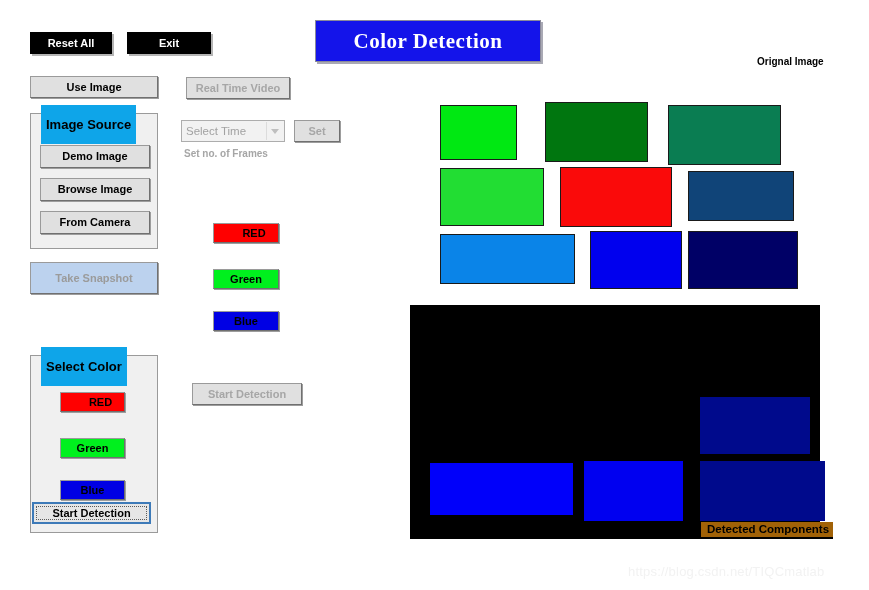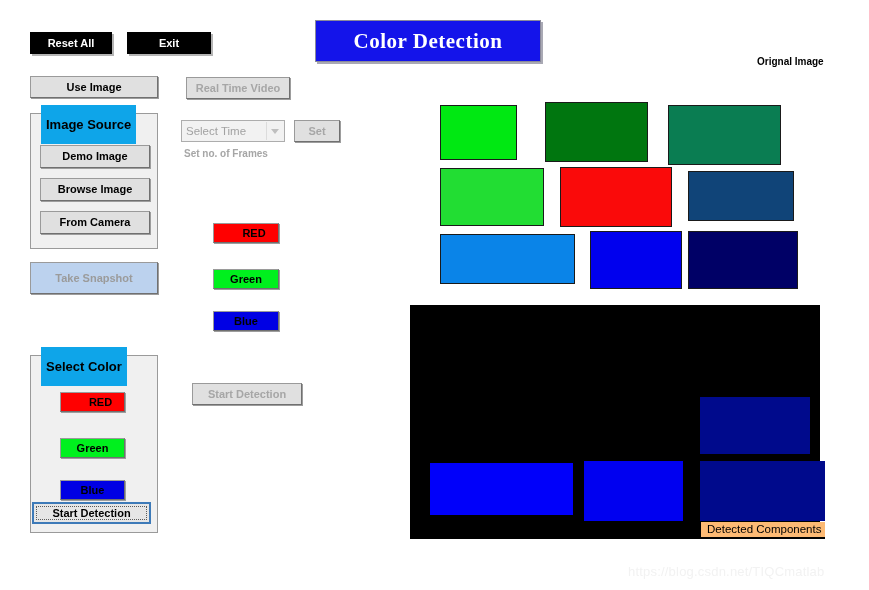--- a/index.html
+++ b/index.html
@@ -147,24 +147,24 @@
     position: absolute;
     background: #000000;
   }
   .rect {
     position: absolute;
   }
   .rect.outlined { border: 1px solid #1a1a1a; }
 
   #detected-caption {
     position: absolute;
-    background: #fdba74;
+    background: #a16207;
     color: #000000;
     font-size: 11.5px;
-    font-weight: normal;
+    font-weight: bold;
     padding: 1px 4px 2px 6px;
     border-bottom: 2px solid #000000;
     white-space: nowrap;
   }
 
   #watermark {
     position: absolute;
     font-size: 13px;
     color: #f2f2f2;
     white-space: nowrap;

